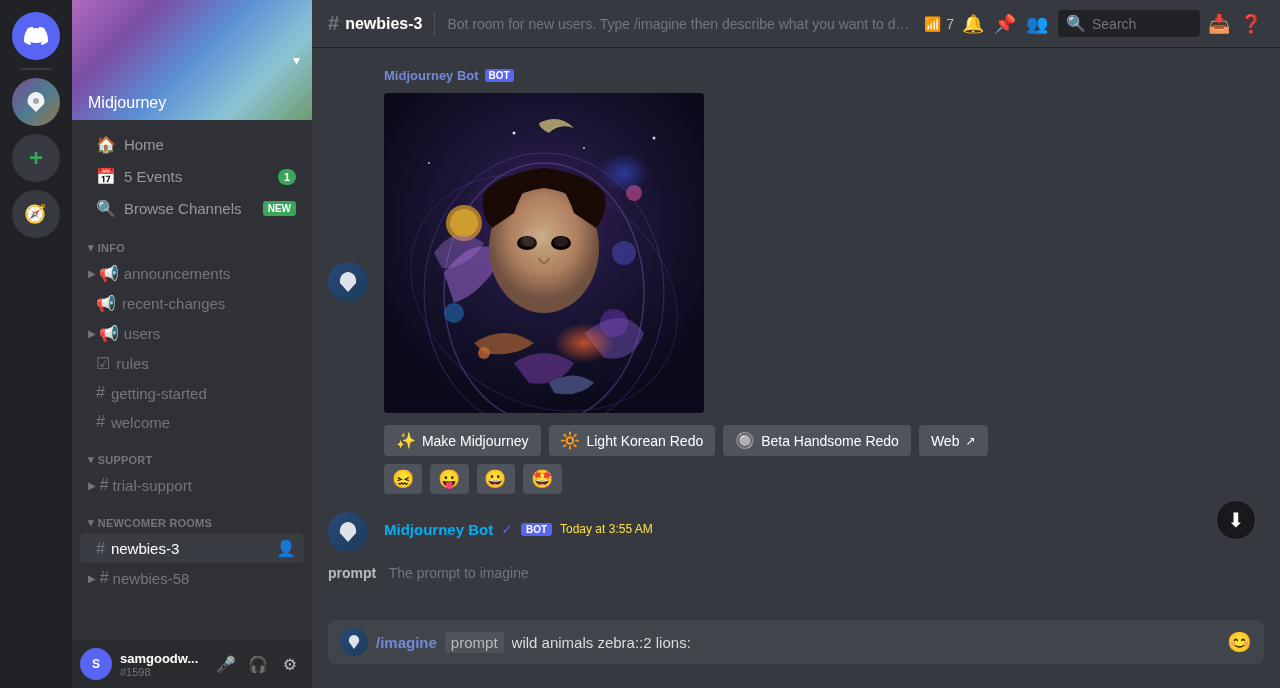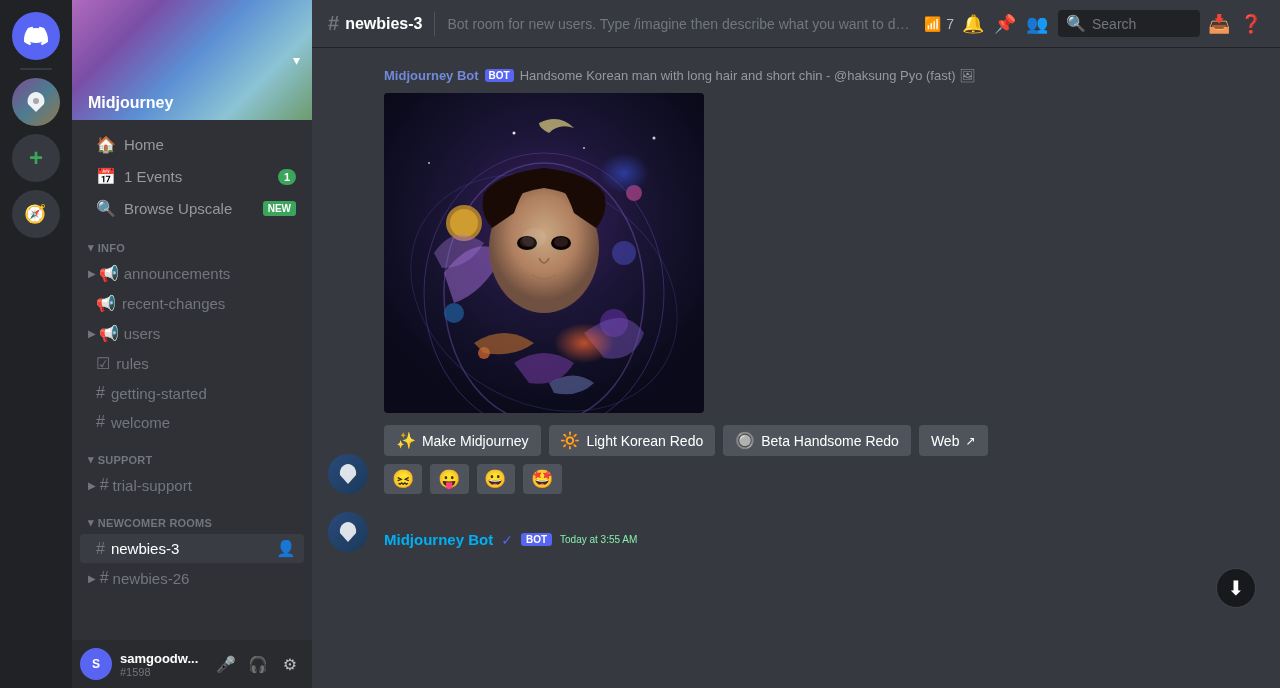--- a/index.html
+++ b/index.html
@@ -55,21 +55,21 @@
       height: 120px;
       background: linear-gradient(135deg, #b06bbd, #7b4ea6, #5b8fd4, #8cc4d4, #6d9b6d);
       display: flex;
       align-items: flex-end;
       padding: 8px 16px;
       flex-shrink: 0;
       position: relative;
     }
     .sidebar-header-title {
       color: #fff;
-      font-weight: 700;
+      font-weight: 400;
       font-size: 16px;
     }
     .sidebar-header-chevron {
       position: absolute;
       right: 12px;
       top: 50%;
       transform: translateY(-50%);
       color: #fff;
       font-size: 14px;
     }
@@ -264,21 +264,21 @@
       padding: 16px 0;
     }
     .messages-area::-webkit-scrollbar { width: 8px; }
     .messages-area::-webkit-scrollbar-thumb { background: #202225; border-radius: 4px; }
     .messages-area::-webkit-scrollbar-track { background: #2f3136; }
 
     .message {
       display: flex;
       padding: 4px 16px;
       gap: 16px;
-      align-items: flex-end;
+      align-items: center;
     }
     .message-avatar {
       width: 40px;
       height: 40px;
       border-radius: 50%;
       flex-shrink: 0;
       display: flex;
       align-items: center;
       justify-content: center;
       font-size: 18px;
@@ -300,21 +300,21 @@
     .bot-tag {
       background: #5865f2;
       color: #fff;
       font-size: 10px;
       font-weight: 700;
       padding: 1px 5px;
       border-radius: 3px;
       text-transform: uppercase;
     }
     .verified-icon { color: #5865f2; font-size: 14px; }
-    .message-timestamp { font-size: 10px; color: #86efac; }
+    .message-timestamp { font-size: 12px; color: #fde047; }
     .message-text { font-size: 15px; color: #dcddde; line-height: 1.375; }
     .message-text strong { color: #fff; font-weight: 600; }
     .message-text .mention { color: #7289da; background: rgba(114,137,218,0.1); border-radius: 3px; padding: 0 2px; }
 
     
     .image-attachment {
       margin-top: 8px;
       border-radius: 4px;
       overflow: hidden;
       display: inline-block;
@@ -502,26 +502,26 @@
     <div class="sidebar-header-title">Midjourney</div>
     <div class="sidebar-header-chevron">▾</div>
   </div>
   <div class="sidebar-content">
     <div class="sidebar-item">
       <span class="icon">🏠</span>
       <span>Home</span>
     </div>
     <div class="sidebar-item">
       <span class="icon">📅</span>
-      <span>1 Events</span>
+      <span>5 Events</span>
       <span class="badge">1</span>
     </div>
     <div class="sidebar-item">
       <span class="icon">🔍</span>
-      <span>Browse Upscale</span>
+      <span>Browse Channels</span>
       <span class="new-badge">NEW</span>
     </div>
 
     <div class="sidebar-section">
       <span>▾</span>
       <span>INFO</span>
     </div>
     <div class="channel-group-item">
       <span class="expand-arrow">▶</span>
       <span class="channel-prefix">📢</span>
@@ -564,21 +564,21 @@
       <span>NEWCOMER ROOMS</span>
     </div>
     <div class="channel-item active">
       <span class="channel-prefix">#</span>
       <span>newbies-3</span>
       <span style="margin-left:auto; font-size:16px; color:#b9bbbe;">👤</span>
     </div>
     <div class="channel-group-item">
       <span class="expand-arrow">▶</span>
       <span class="channel-prefix">#</span>
-      <span>newbies-26</span>
+      <span>newbies-58</span>
     </div>
   </div>
 
   <div class="user-bar">
     <div class="user-avatar-sm" style="background:#5865f2; font-size:12px;">S</div>
     <div class="user-info">
       <div class="user-name">samgoodw...</div>
       <div class="user-tag">#1598</div>
     </div>
     <div class="user-controls">
@@ -619,21 +619,20 @@
     <div class="message">
       <div class="message-avatar midjourney-avatar">
         <svg width="28" height="28" viewBox="0 0 28 28" fill="none">
           <path d="M14 4 C9 4 5 9 6 15 L14 24 L22 15 C23 9 19 4 14 4Z" fill="white" opacity="0.85"></path>
         </svg>
       </div>
       <div class="message-content">
         <div class="message-meta">
           <span class="message-meta-author">Midjourney Bot</span>
           <span class="message-meta-badge">BOT</span>
-          <span class="message-meta-text">Handsome Korean man with long hair and short chin - @haksung Pyo (fast) 🖼</span>
         </div>
         <div class="image-attachment">
           <div class="image-placeholder">
             <svg width="320" height="320" viewBox="0 0 320 320" xmlns="http://www.w3.org/2000/svg">
               <defs>
                 <radialGradient id="bg" cx="50%" cy="40%" r="60%">
                   <stop offset="0%" stop-color="#3a2060"></stop>
                   <stop offset="50%" stop-color="#1a1535"></stop>
                   <stop offset="100%" stop-color="#0a0a1a"></stop>
                 </radialGradient>
@@ -739,19 +738,36 @@
       <div class="message-content">
         <div class="message-header">
           <span class="message-author bot-author">Midjourney Bot</span>
           <span class="verified-icon">✓</span>
           <span class="bot-tag">BOT</span>
           <span class="message-timestamp">Today at 3:55 AM</span>
         </div>
       </div>
     </div>
 
+    <div style="padding: 8px 16px;">
+      <span class="prompt-label" style="color:#b9bbbe; font-weight:600; font-size:14px;">prompt</span>
+      <span style="color:#72767d; font-size:14px; margin-left:8px;">The prompt to imagine</span>
+    </div>
   </div>
 
   <div style="position:relative;">
     <div class="scroll-btn">⬇</div>
   </div>
 
+  <div class="input-area">
+    <div class="input-box">
+      <div class="input-avatar">
+        <svg width="20" height="20" viewBox="0 0 20 20" fill="none">
+          <path d="M10 3 C7 3 4 6 5 10 L10 17 L15 10 C16 6 13 3 10 3Z" fill="white" opacity="0.85"></path>
+        </svg>
+      </div>
+      <span class="input-command">/imagine</span>
+      <span class="input-prompt-label">prompt</span>
+      <input type="text" class="input-field" value="wild animals zebra::2 lions:" style="">
+      <div class="input-emoji">😊</div>
+    </div>
+  </div>
 </div>
 
 </body></html>

